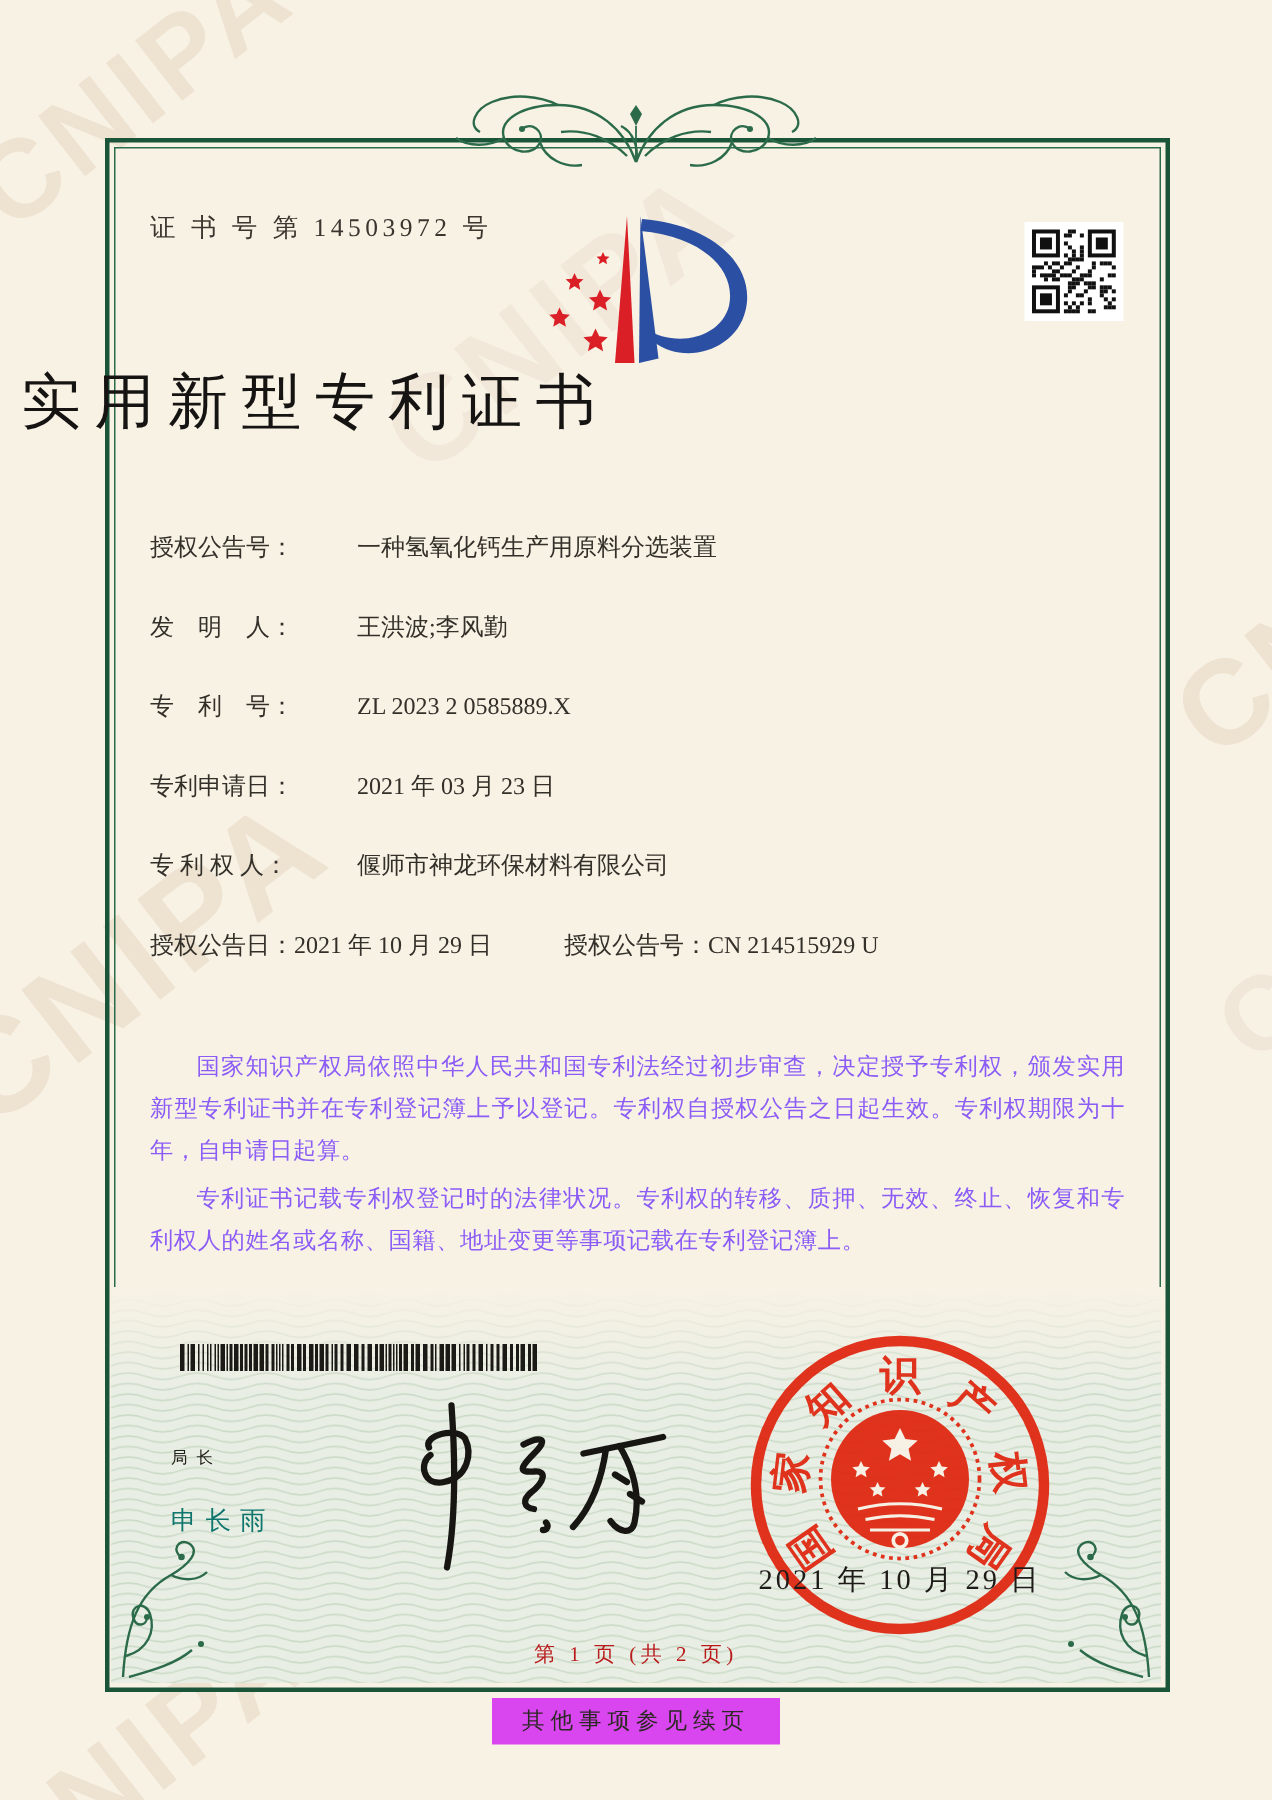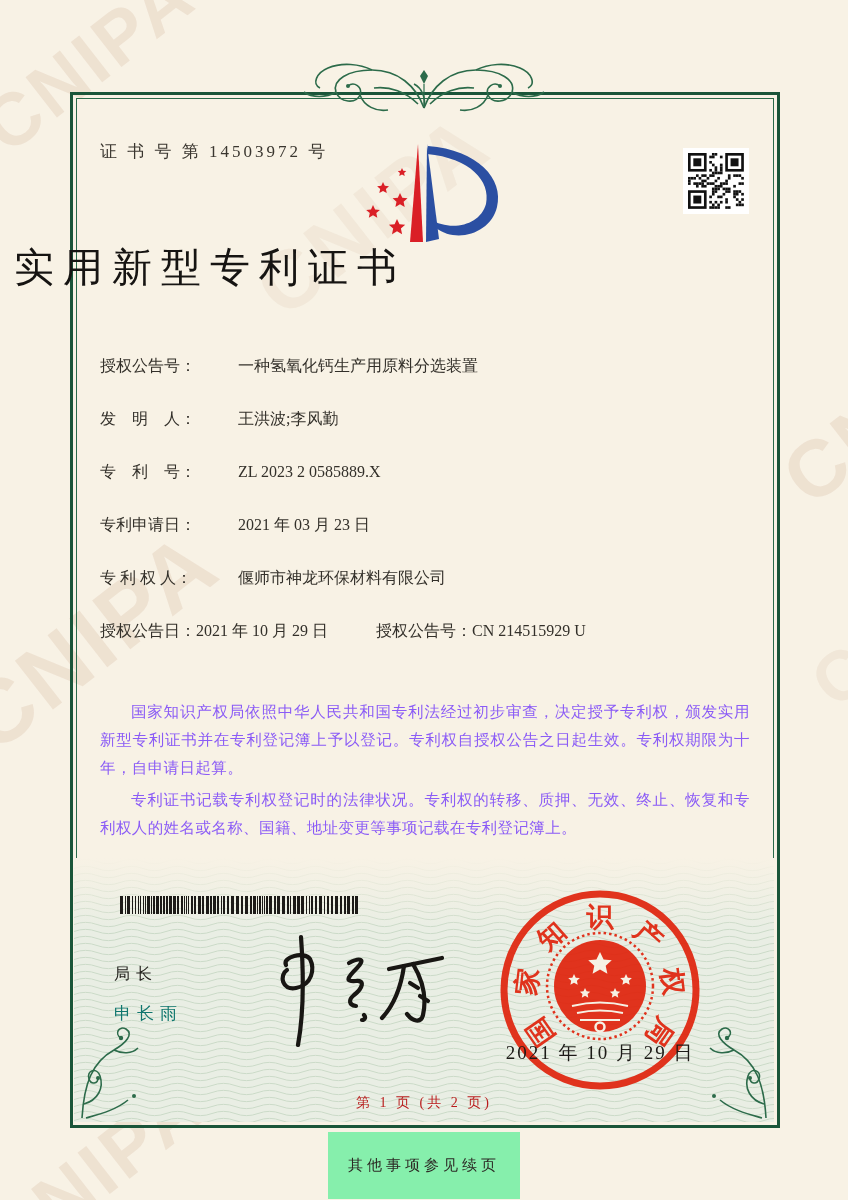--- a/index.html
+++ b/index.html
@@ -18,28 +18,28 @@
   .frow{line-height:24px;margin-bottom:29px;white-space:nowrap;}
   .flabel{display:inline-block;width:134px;}
   .grantrow{margin-top:16px;}
   .gpair2{margin-left:48px;}
   .paras{position:absolute;left:100px;top:698px;width:650px;font-size:15.5px;line-height:1.8;
          text-align:justify;color:#8b5cf6;letter-spacing:.4px;}
   .paras p{margin:0 0 4px 0;text-indent:2em;}
   .waveband{position:absolute;left:74px;top:858px;width:700px;height:264px;background:#e9eee4;}
   .wavefade{position:absolute;left:74px;top:858px;width:700px;height:70px;
             background:linear-gradient(to bottom,#f8f2e5 0%,rgba(248,242,229,0) 100%);}
-  .signer-title{position:absolute;left:114px;top:964px;font-size:16px;letter-spacing:6px;color:#23211d;}
+  .signer-title{position:absolute;left:114px;top:964px;font-size:11px;letter-spacing:6px;color:#23211d;}
   .signer-name{position:absolute;left:114px;top:1002px;font-size:17px;letter-spacing:6px;color:#0f766e;}
   .seal-date{position:absolute;left:492px;top:1040px;width:216px;text-align:center;font-size:19px;
              letter-spacing:2px;color:#1d1b18;}
   .pageinfo{position:absolute;left:0;top:1094px;width:848px;text-align:center;font-size:14px;
             letter-spacing:3px;color:#b91c1c;}
   .footnote{position:absolute;left:0;top:1132px;width:848px;text-align:center;}
-  .footnote span{display:inline-block;background:#86efac;padding:24px 20px;font-size:15px;
+  .footnote span{display:inline-block;background:#d946ef;padding:6px 20px;font-size:15px;
                  letter-spacing:4px;color:#2c2924;}
 </style>
 </head>
 <body>
 
 <div class="watermark" style="left:-34px;top:18px;font-size:74px;">CNIPA</div>
 <div class="watermark" style="left:238px;top:168px;font-size:82px;color:rgba(208,176,150,.14);">CNIPA</div>
 <div class="watermark" style="left:766px;top:360px;font-size:80px;">CNIPA</div>
 <div class="watermark" style="left:-56px;top:590px;font-size:90px;">CNIPA</div>
 <div class="watermark" style="left:796px;top:580px;font-size:70px;color:rgba(208,176,150,.16);">CNIPA</div>

